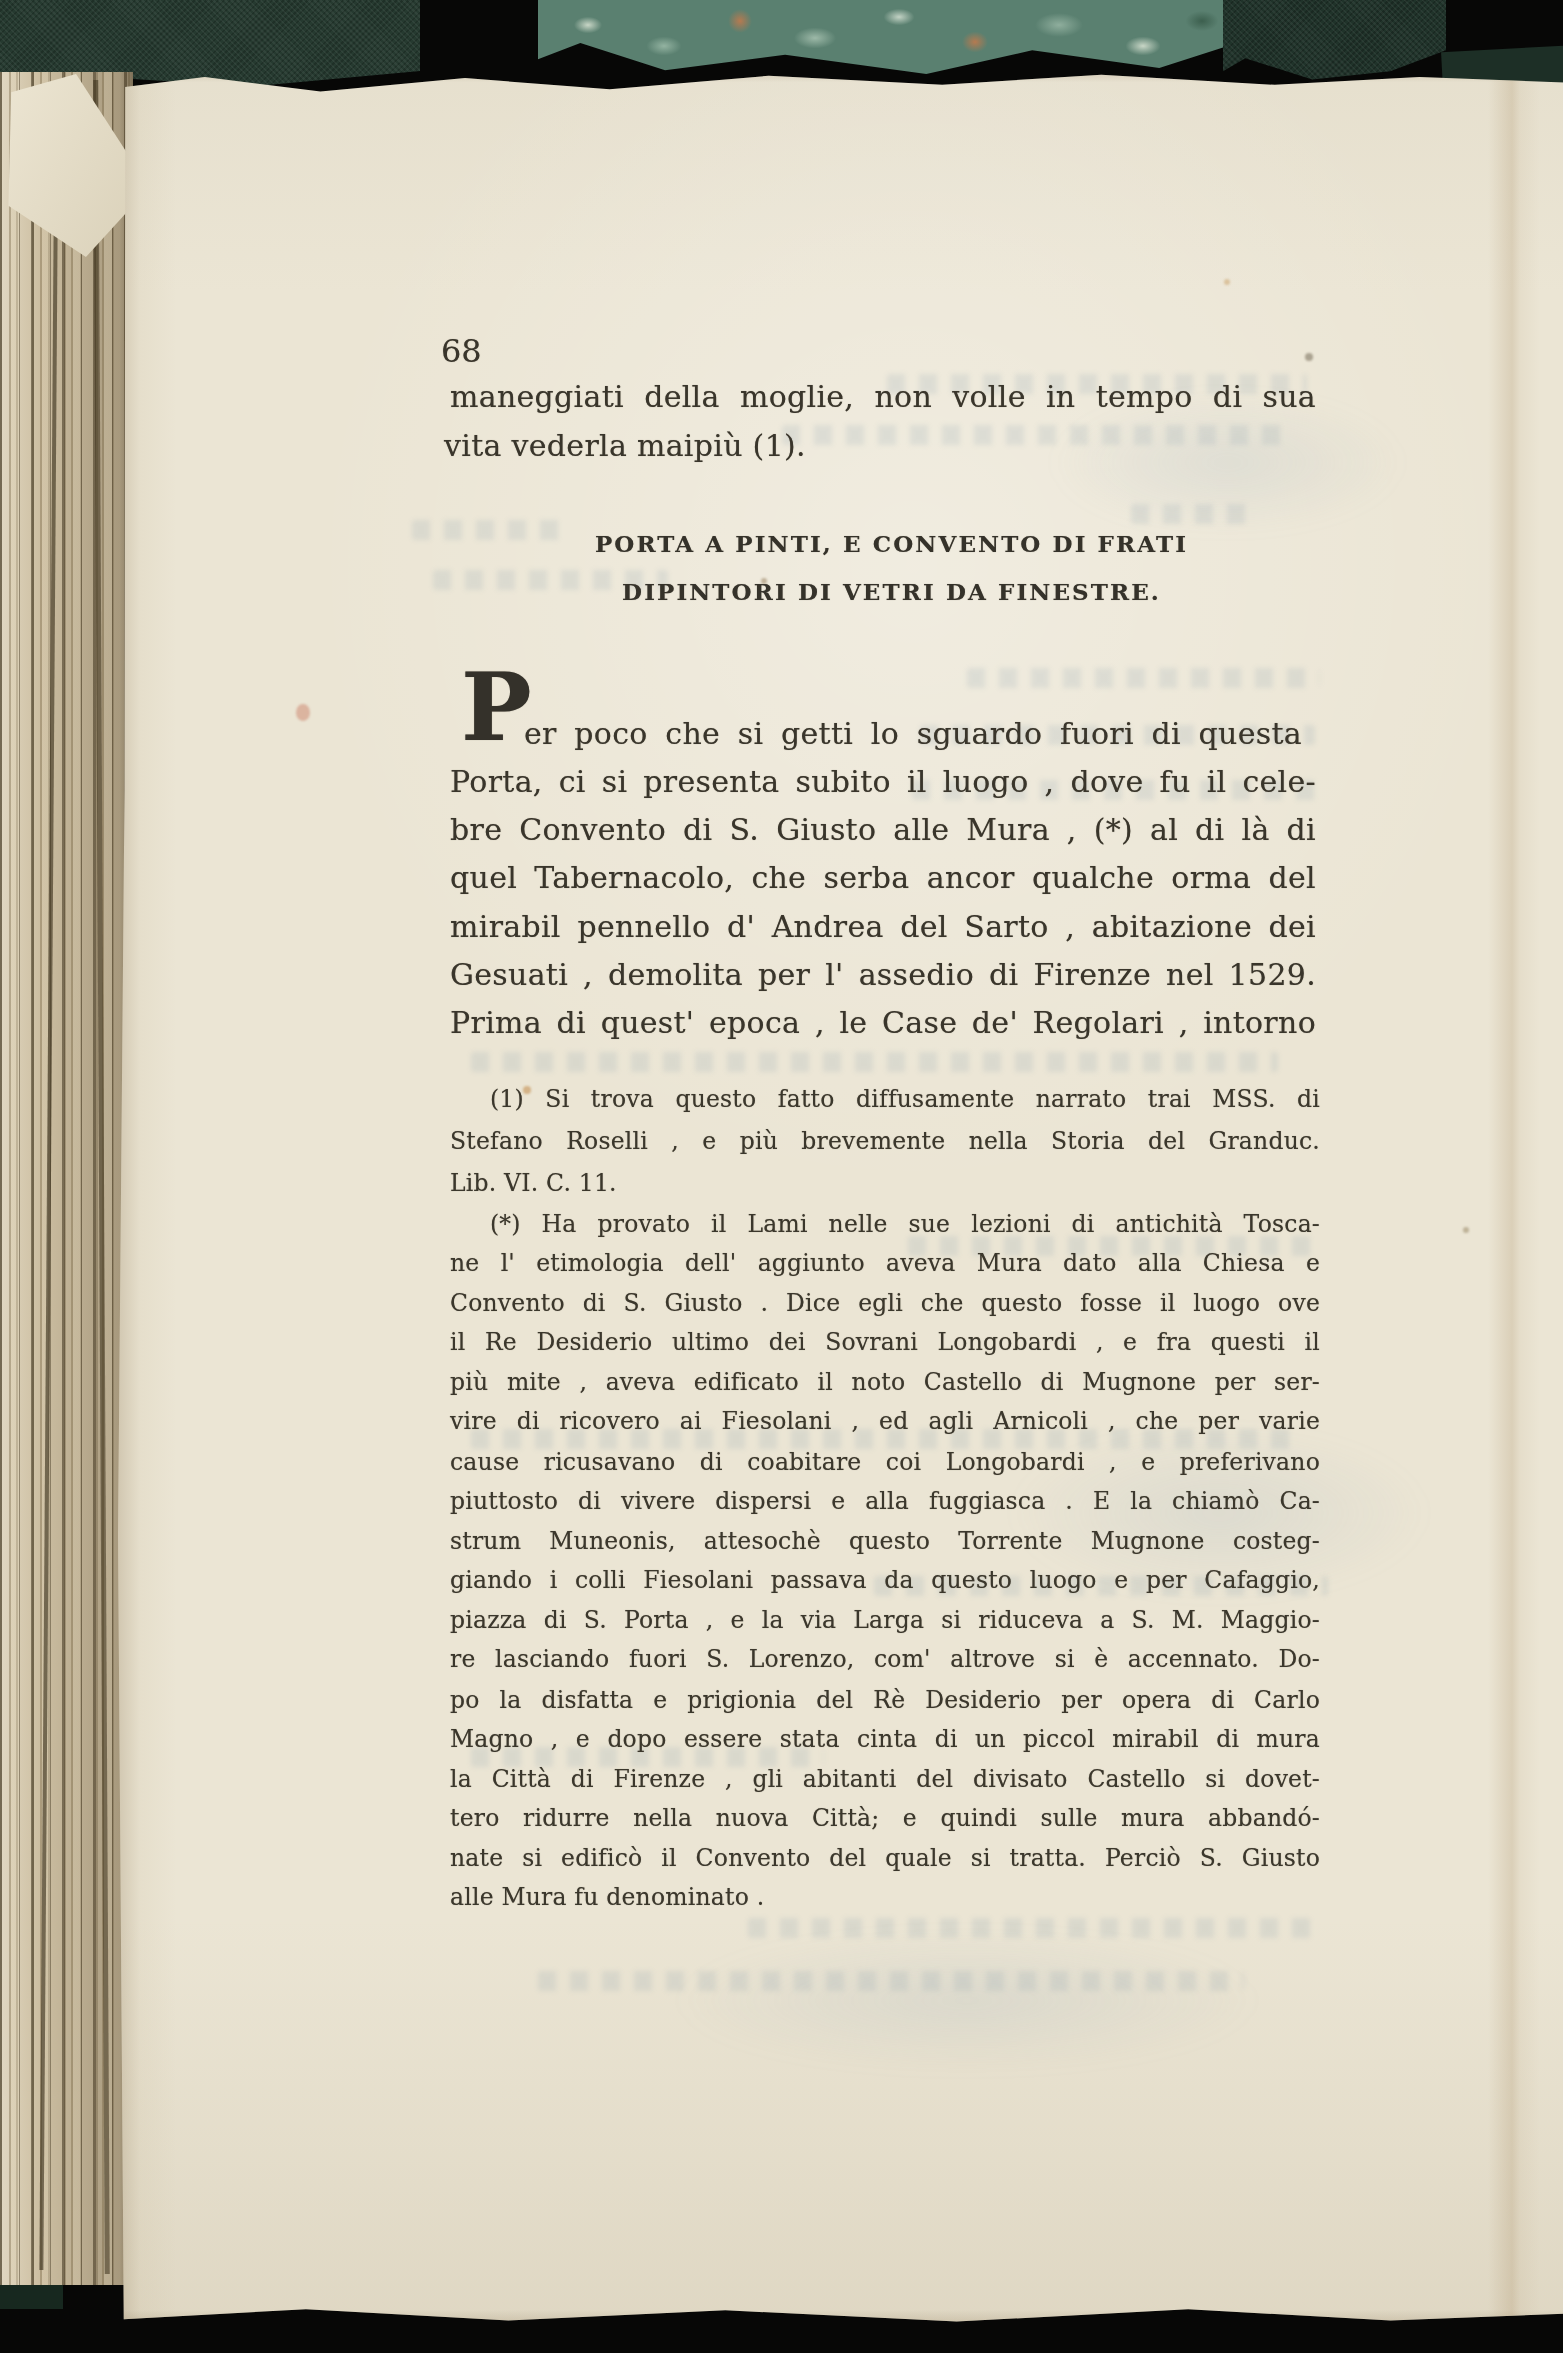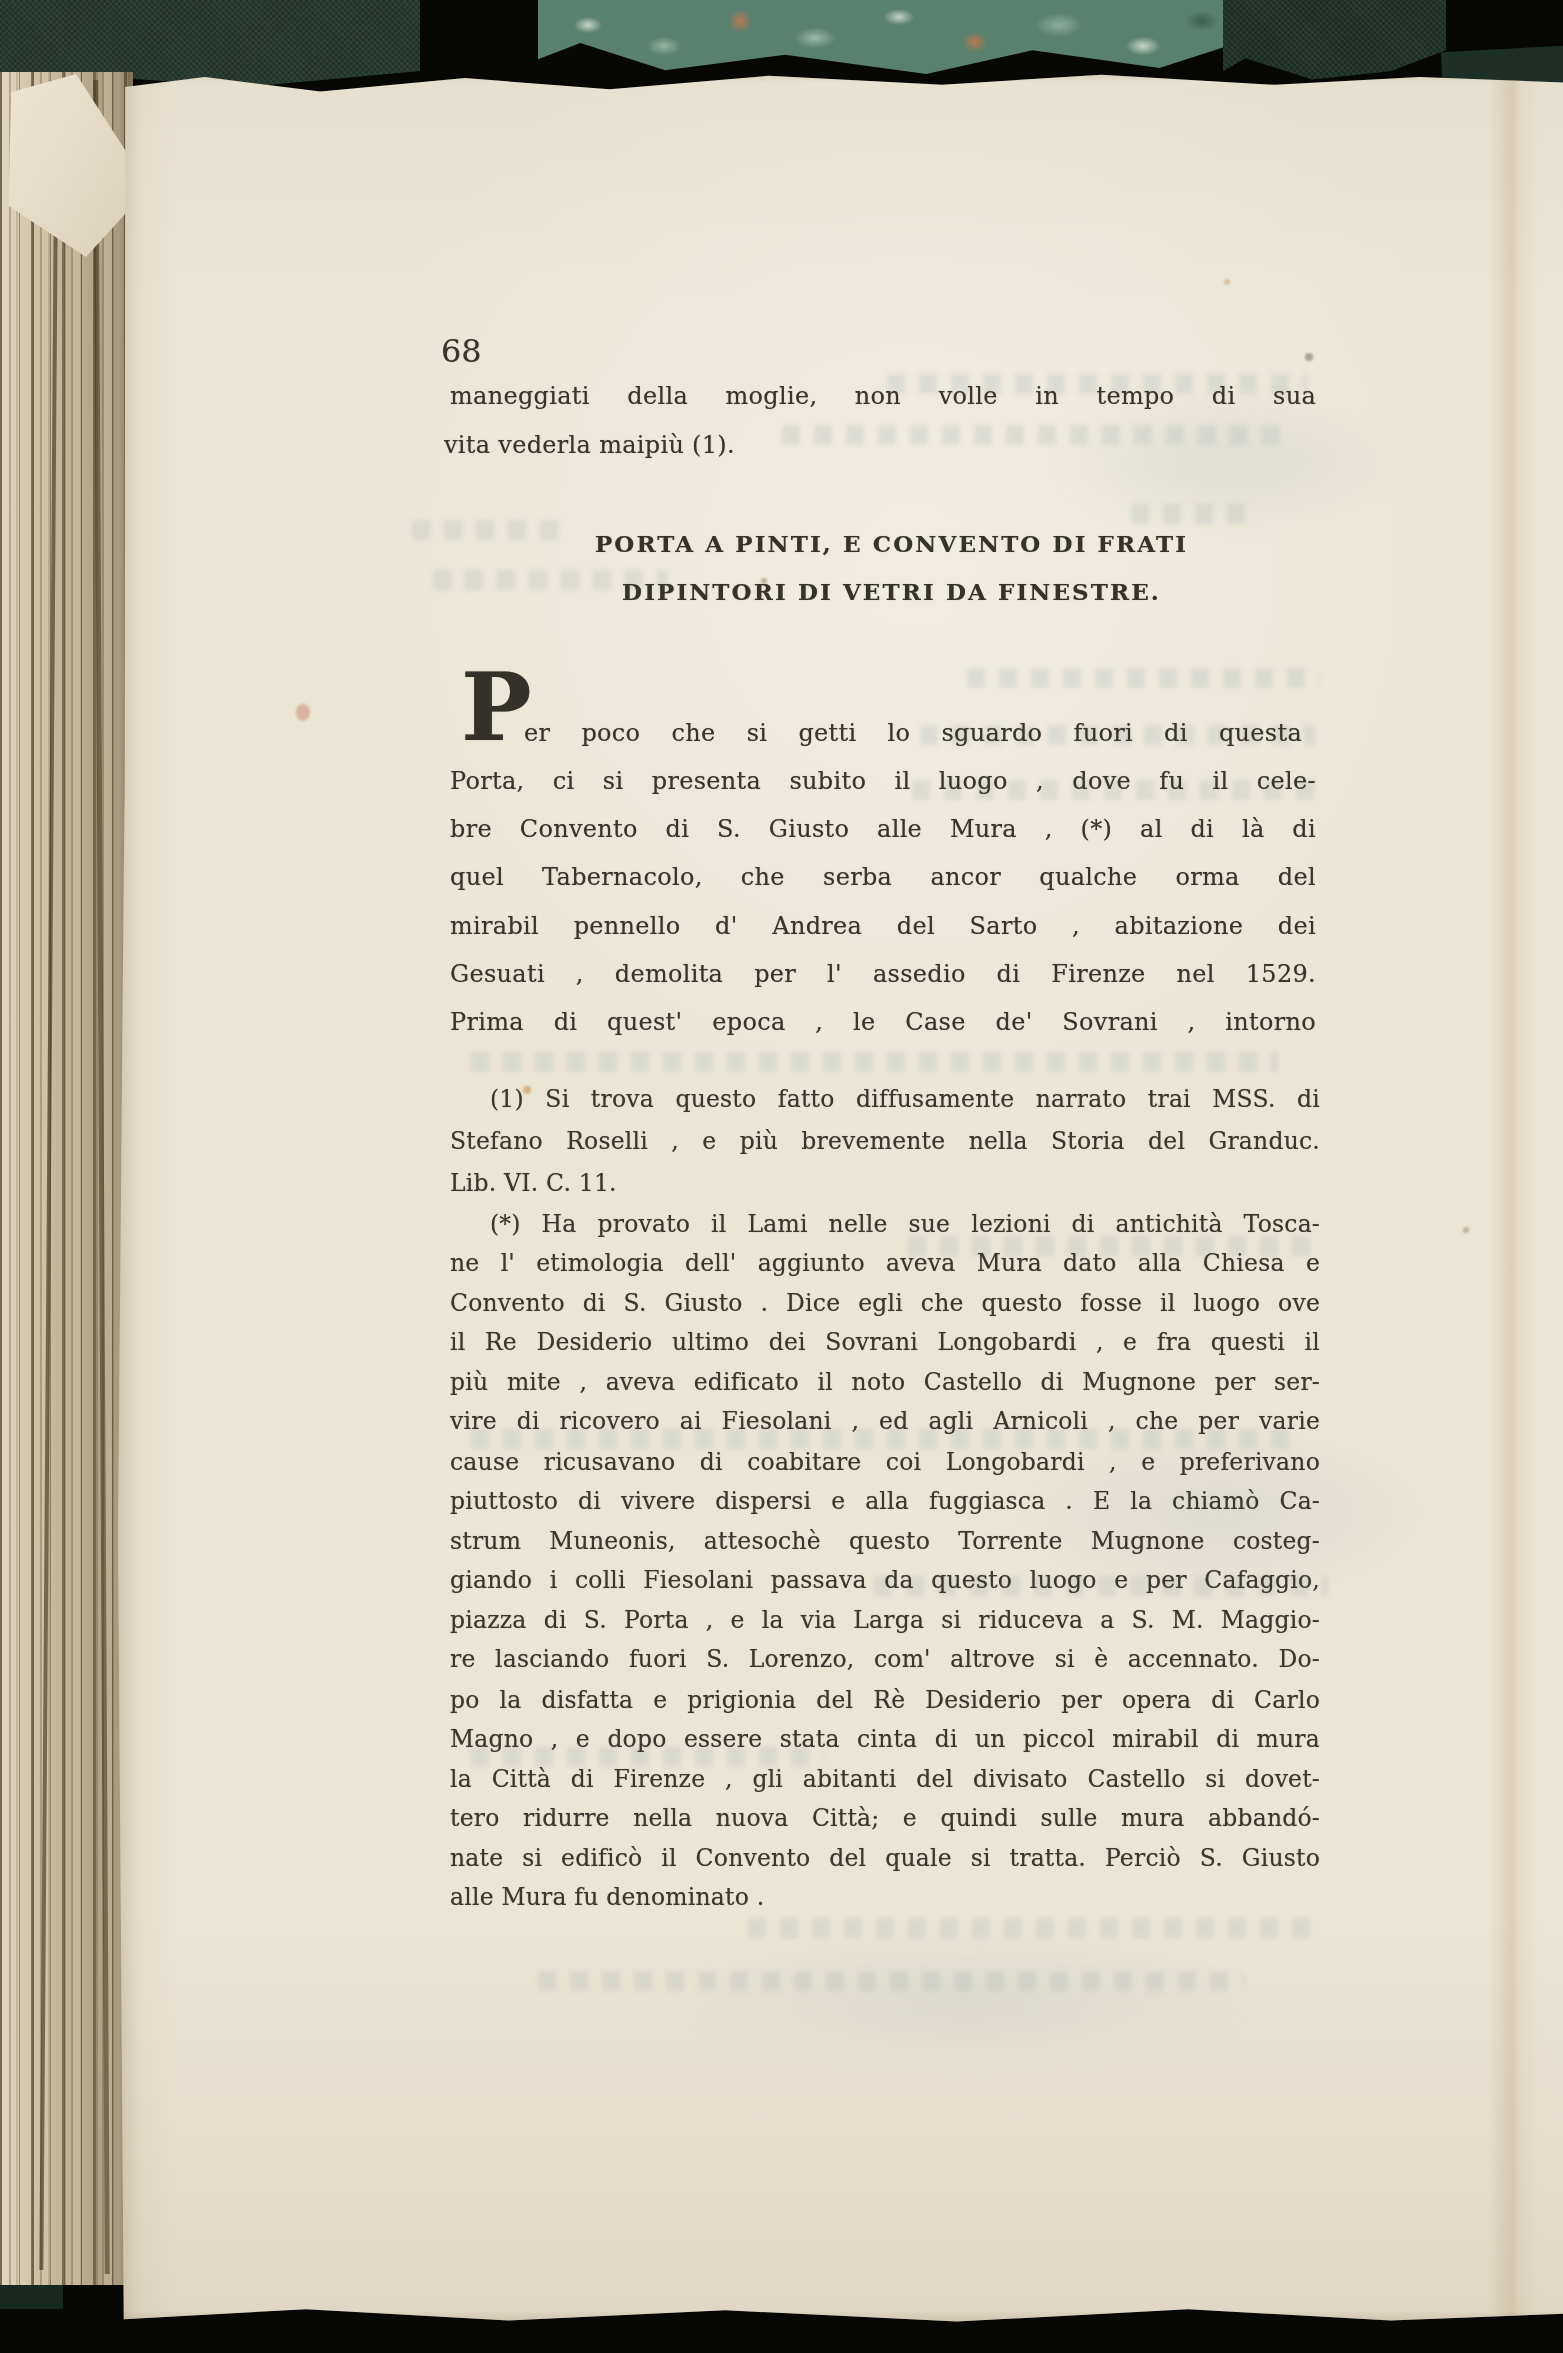--- a/index.html
+++ b/index.html
@@ -61,21 +61,21 @@
       100% 99.5%,88% 99.8%,74% 99.3%,58% 99.85%,42% 99.35%,27% 99.8%,13% 99.3%,0.4% 99.75%,0% 65%,0.45% 32%);}
 
   
   .ghost{height:20px;border-radius:3.4px;opacity:.5;filter:blur(2.5px);
     background:repeating-linear-gradient(90deg,rgba(125,150,165,.32) 0 18.5px,rgba(125,150,165,0) 18.5px 32px);}
   .blotch{border-radius:50%;filter:blur(11.8px);background:radial-gradient(rgba(150,170,185,.17),rgba(150,170,185,0) 70%);}
   .fox{border-radius:50%;filter:blur(1.3px);}
 
   
   .line{position:absolute;color:#39352b;text-shadow:0 0 0.8px rgba(70,62,48,.55);}
-  .body{font-size:24px;line-height:37px;letter-spacing:0.3px;}
+  .body{font-size:30px;line-height:37px;letter-spacing:0.3px;}
   .fn{font-size:23.5px;line-height:30px;letter-spacing:0.2px;color:#3b372c;}
   .just{text-align:justify;text-align-last:justify;}
   .center{text-align:center;}
   .heading{font-size:23px;font-weight:bold;letter-spacing:2.1px;color:#35322a;}
   .pagenum{font-size:32px;}
   .dropcap{font-size:94px;line-height:77px;font-weight:bold;color:#34312a;}
   .it{}
 </style>
 </head>
 <body>
@@ -130,21 +130,21 @@
 <div class="line heading center" style="left:450px;top:578px;width:883px">DIPINTORI DI VETRI DA FINESTRE.</div>
 
 <div class="line dropcap" style="left:461px;top:669px">P</div>
 
 <div class="line body just" style="left:524px;top:715px;width:778px">er poco che si getti lo sguardo fuori di questa</div>
 <div class="line body just" style="left:450px;top:763px;width:866px">Porta, ci si presenta subito il luogo , dove fu il cele-</div>
 <div class="line body just" style="left:450px;top:811px;width:866px"><span>bre Convento di </span><span class="it">S. Giusto alle Mura</span><span> , (*) al di là di</span></div>
 <div class="line body just" style="left:450px;top:859px;width:866px">quel Tabernacolo, che serba ancor qualche orma del</div>
 <div class="line body just" style="left:450px;top:908px;width:866px">mirabil pennello d' Andrea del Sarto , abitazione dei</div>
 <div class="line body just" style="left:450px;top:956px;width:866px">Gesuati , demolita per l' assedio di Firenze nel 1529.</div>
-<div class="line body just" style="left:450px;top:1004px;width:866px">Prima di quest' epoca , le Case de' Sovrani , intorno</div>
+<div class="line body just" style="left:450px;top:1004px;width:866px">Prima di quest' epoca , le Case de' Regolari , intorno</div>
 
 <div class="line fn just" style="left:490px;top:1084px;width:830px">(1) Si trova questo fatto diffusamente narrato trai MSS. di</div>
 <div class="line fn just" style="left:450px;top:1126px;width:870px">Stefano Roselli , e più brevemente nella Storia del Granduc.</div>
 <div class="line fn" style="left:450px;top:1168px">Lib. VI. C. 11.</div>
 
 <div class="line fn just" style="left:490px;top:1209px;width:830px">(*) Ha provato il Lami nelle sue lezioni di antichità Tosca-</div>
 <div class="line fn just" style="left:450px;top:1248px;width:870px"><span>ne l' etimologia dell' aggiunto </span><span class="it">aveva Mura</span><span> dato alla Chiesa e</span></div>
 <div class="line fn just" style="left:450px;top:1288px;width:870px">Convento di S. Giusto . Dice egli che questo fosse il luogo ove</div>
 <div class="line fn just" style="left:450px;top:1327px;width:870px">il Re Desiderio ultimo dei Sovrani Longobardi , e fra questi il</div>
 <div class="line fn just" style="left:450px;top:1367px;width:870px">più mite , aveva edificato il noto Castello di Mugnone per ser-</div>

